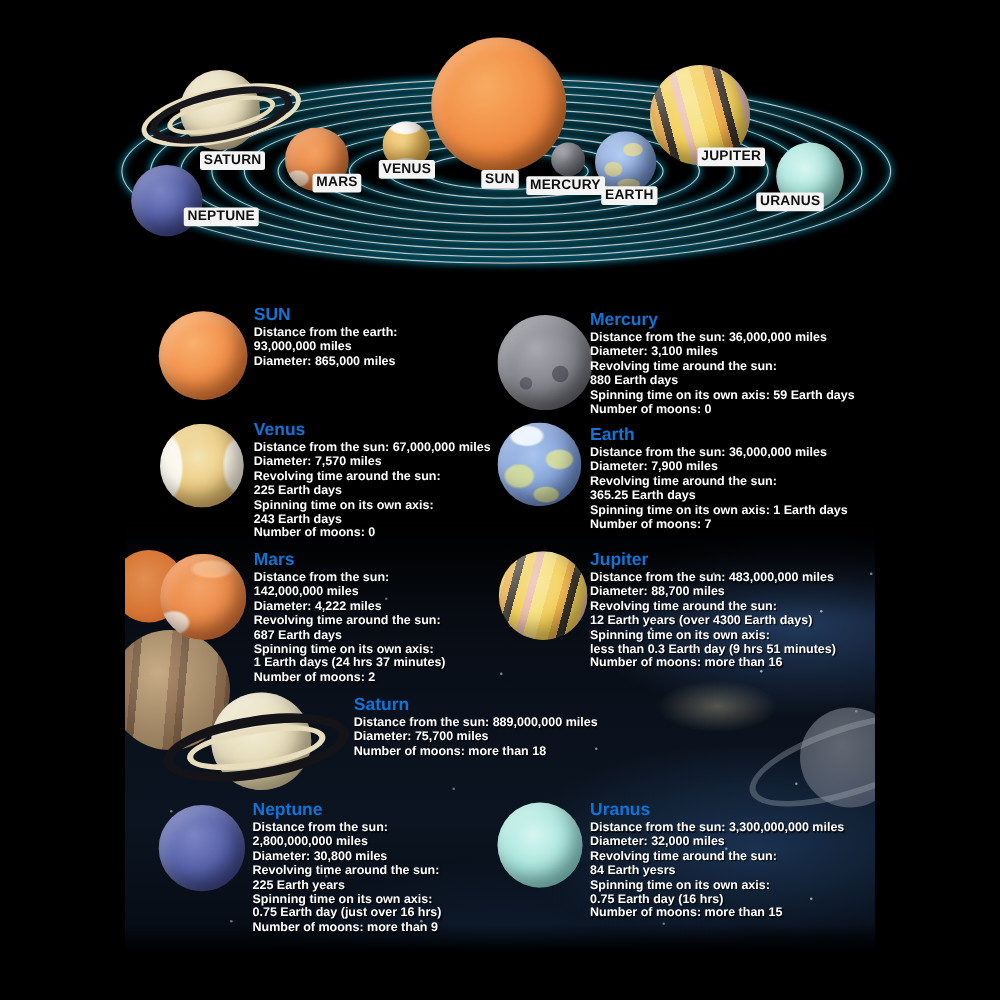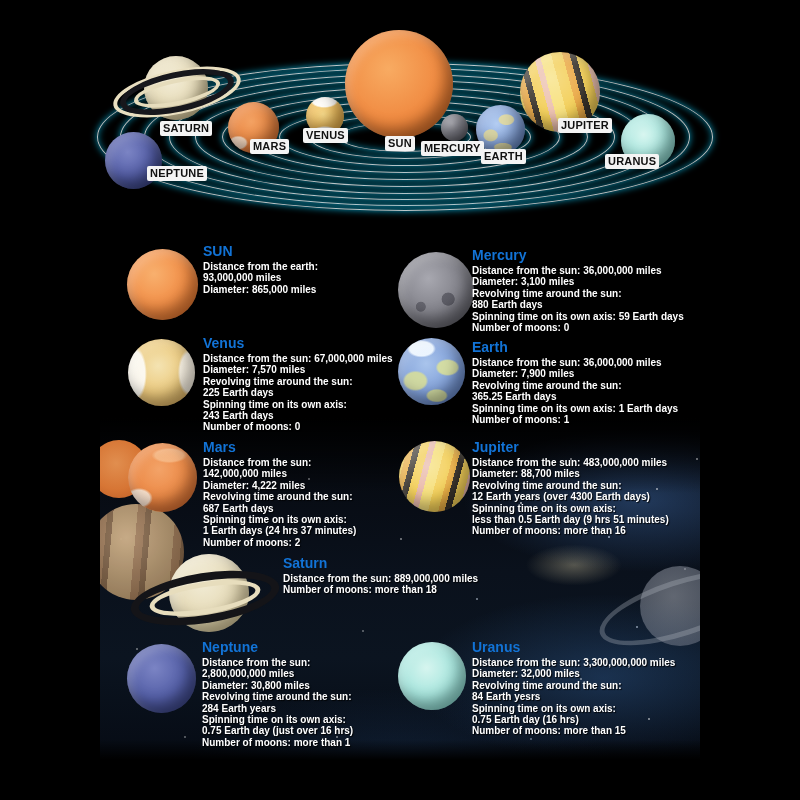--- a/index.html
+++ b/index.html
@@ -248,21 +248,21 @@
 
 <div class="card c-earth">
   <div class="thumb"></div>
   <div class="info">
     <h3>Earth</h3>
     <div class="line">Distance from the sun: 36,000,000 miles</div>
     <div class="line">Diameter: 7,900 miles</div>
     <div class="line">Revolving time around the sun:</div>
     <div class="line">365.25 Earth days</div>
     <div class="line">Spinning time on its own axis: 1 Earth days</div>
-    <div class="line">Number of moons: 1</div>
+    <div class="line">Number of moons: 7</div>
   </div>
 </div>
 
 <div class="card c-mars">
   <div class="thumb"></div>
   <div class="info">
     <h3>Mars</h3>
     <div class="line">Distance from the sun:</div>
     <div class="line">142,000,000 miles</div>
     <div class="line">Diameter: 4,222 miles</div>
@@ -276,49 +276,50 @@
 
 <div class="card c-jupiter">
   <div class="thumb"></div>
   <div class="info">
     <h3>Jupiter</h3>
     <div class="line">Distance from the sun: 483,000,000 miles</div>
     <div class="line">Diameter: 88,700 miles</div>
     <div class="line">Revolving time around the sun:</div>
     <div class="line">12 Earth years (over 4300 Earth days)</div>
     <div class="line">Spinning time on its own axis:</div>
-    <div class="line">less than 0.5 Earth day (9 hrs 51 minutes)</div>
+    <div class="line">less than 0.3 Earth day (9 hrs 51 minutes)</div>
     <div class="line">Number of moons: more than 16</div>
   </div>
 </div>
 
 <div class="card c-saturn">
   <div class="s-body"></div>
   <div class="s-ring s-r1"></div>
   <div class="s-ring s-r2"></div>
   <div class="s-ring s-r3"></div>
   <div class="info">
     <h3>Saturn</h3>
     <div class="line">Distance from the sun: 889,000,000 miles</div>
+    <div class="line">Diameter: 75,700 miles</div>
     <div class="line">Number of moons: more than 18</div>
   </div>
 </div>
 
 <div class="card c-neptune">
   <div class="thumb"></div>
   <div class="info">
     <h3>Neptune</h3>
     <div class="line">Distance from the sun:</div>
     <div class="line">2,800,000,000 miles</div>
     <div class="line">Diameter: 30,800 miles</div>
     <div class="line">Revolving time around the sun:</div>
-    <div class="line">284 Earth years</div>
+    <div class="line">225 Earth years</div>
     <div class="line">Spinning time on its own axis:</div>
     <div class="line">0.75 Earth day (just over 16 hrs)</div>
-    <div class="line">Number of moons: more than 1</div>
+    <div class="line">Number of moons: more than 9</div>
   </div>
 </div>
 
 <div class="card c-uranus">
   <div class="thumb"></div>
   <div class="info">
     <h3>Uranus</h3>
     <div class="line">Distance from the sun: 3,300,000,000 miles</div>
     <div class="line">Diameter: 32,000 miles</div>
     <div class="line">Revolving time around the sun:</div>

